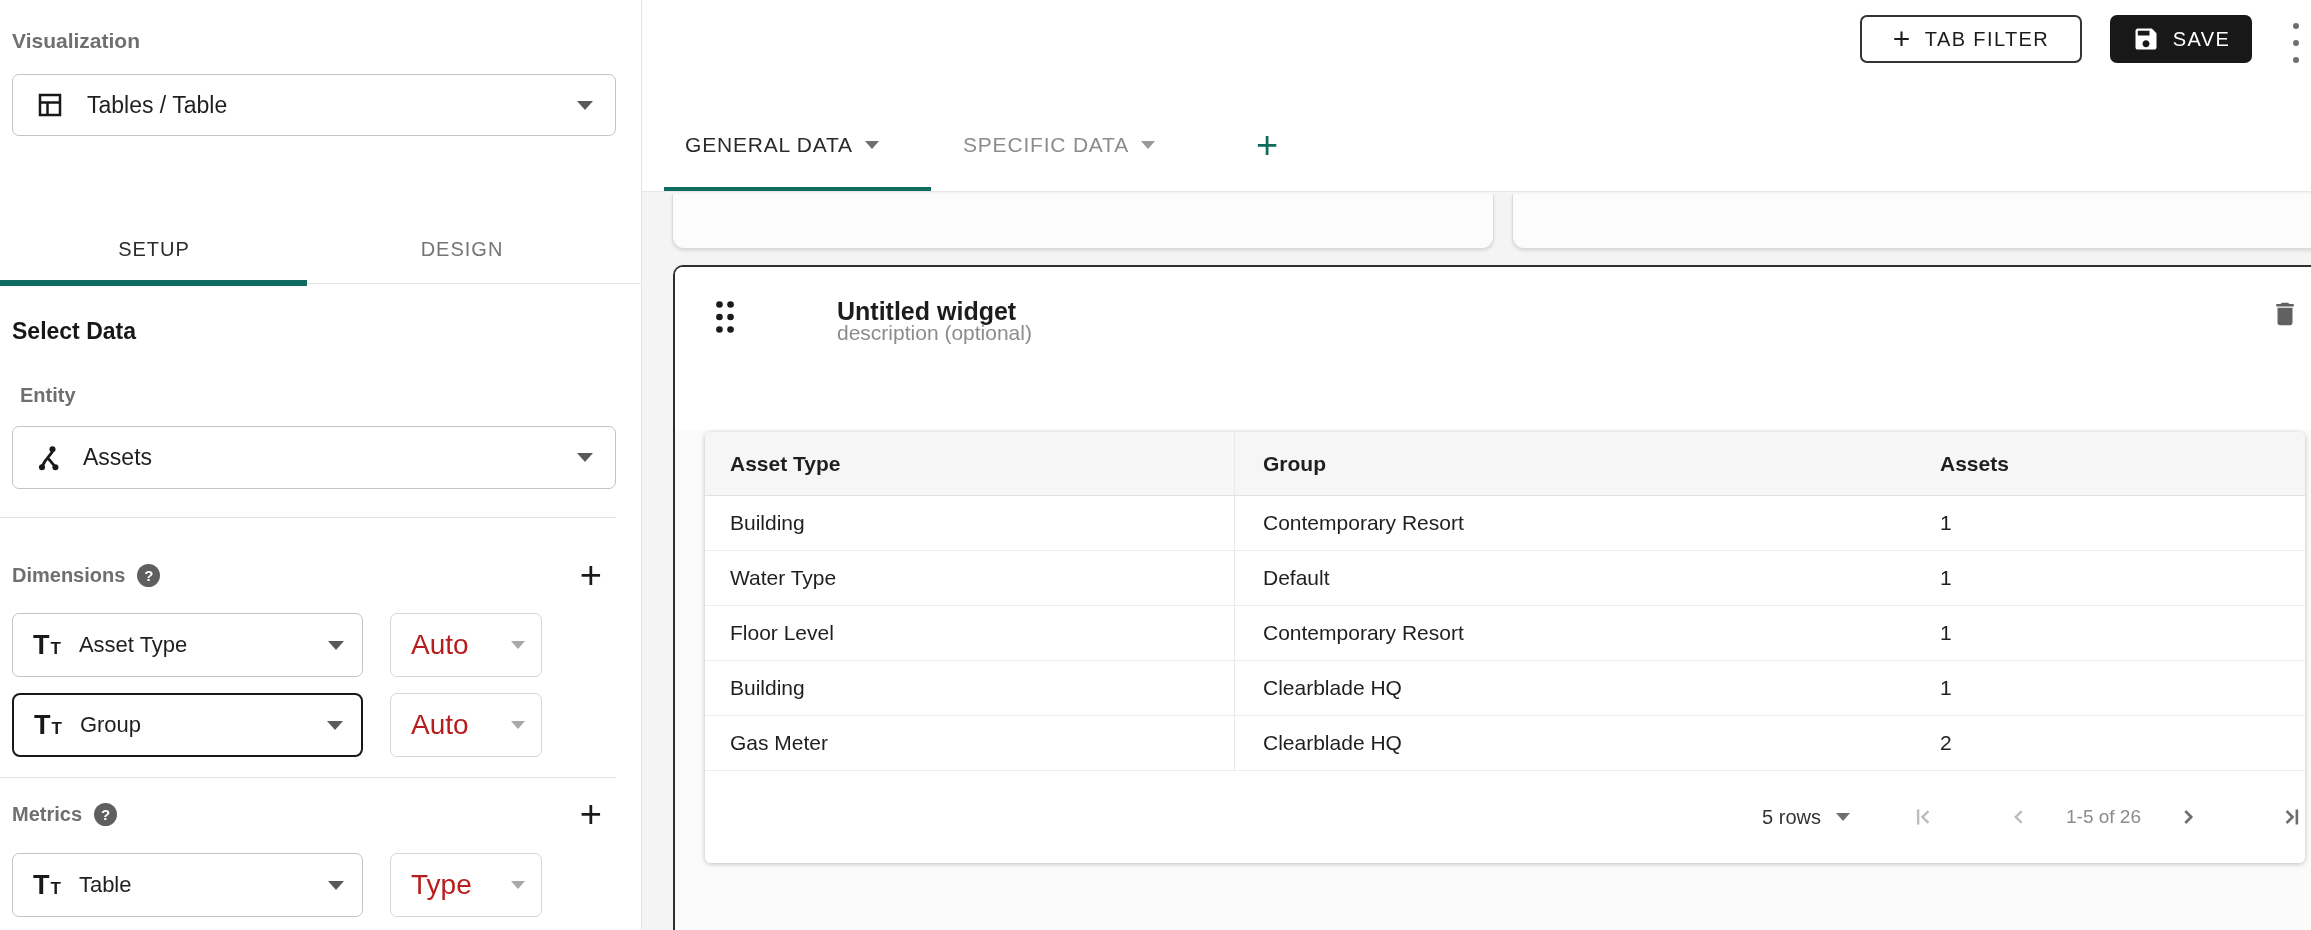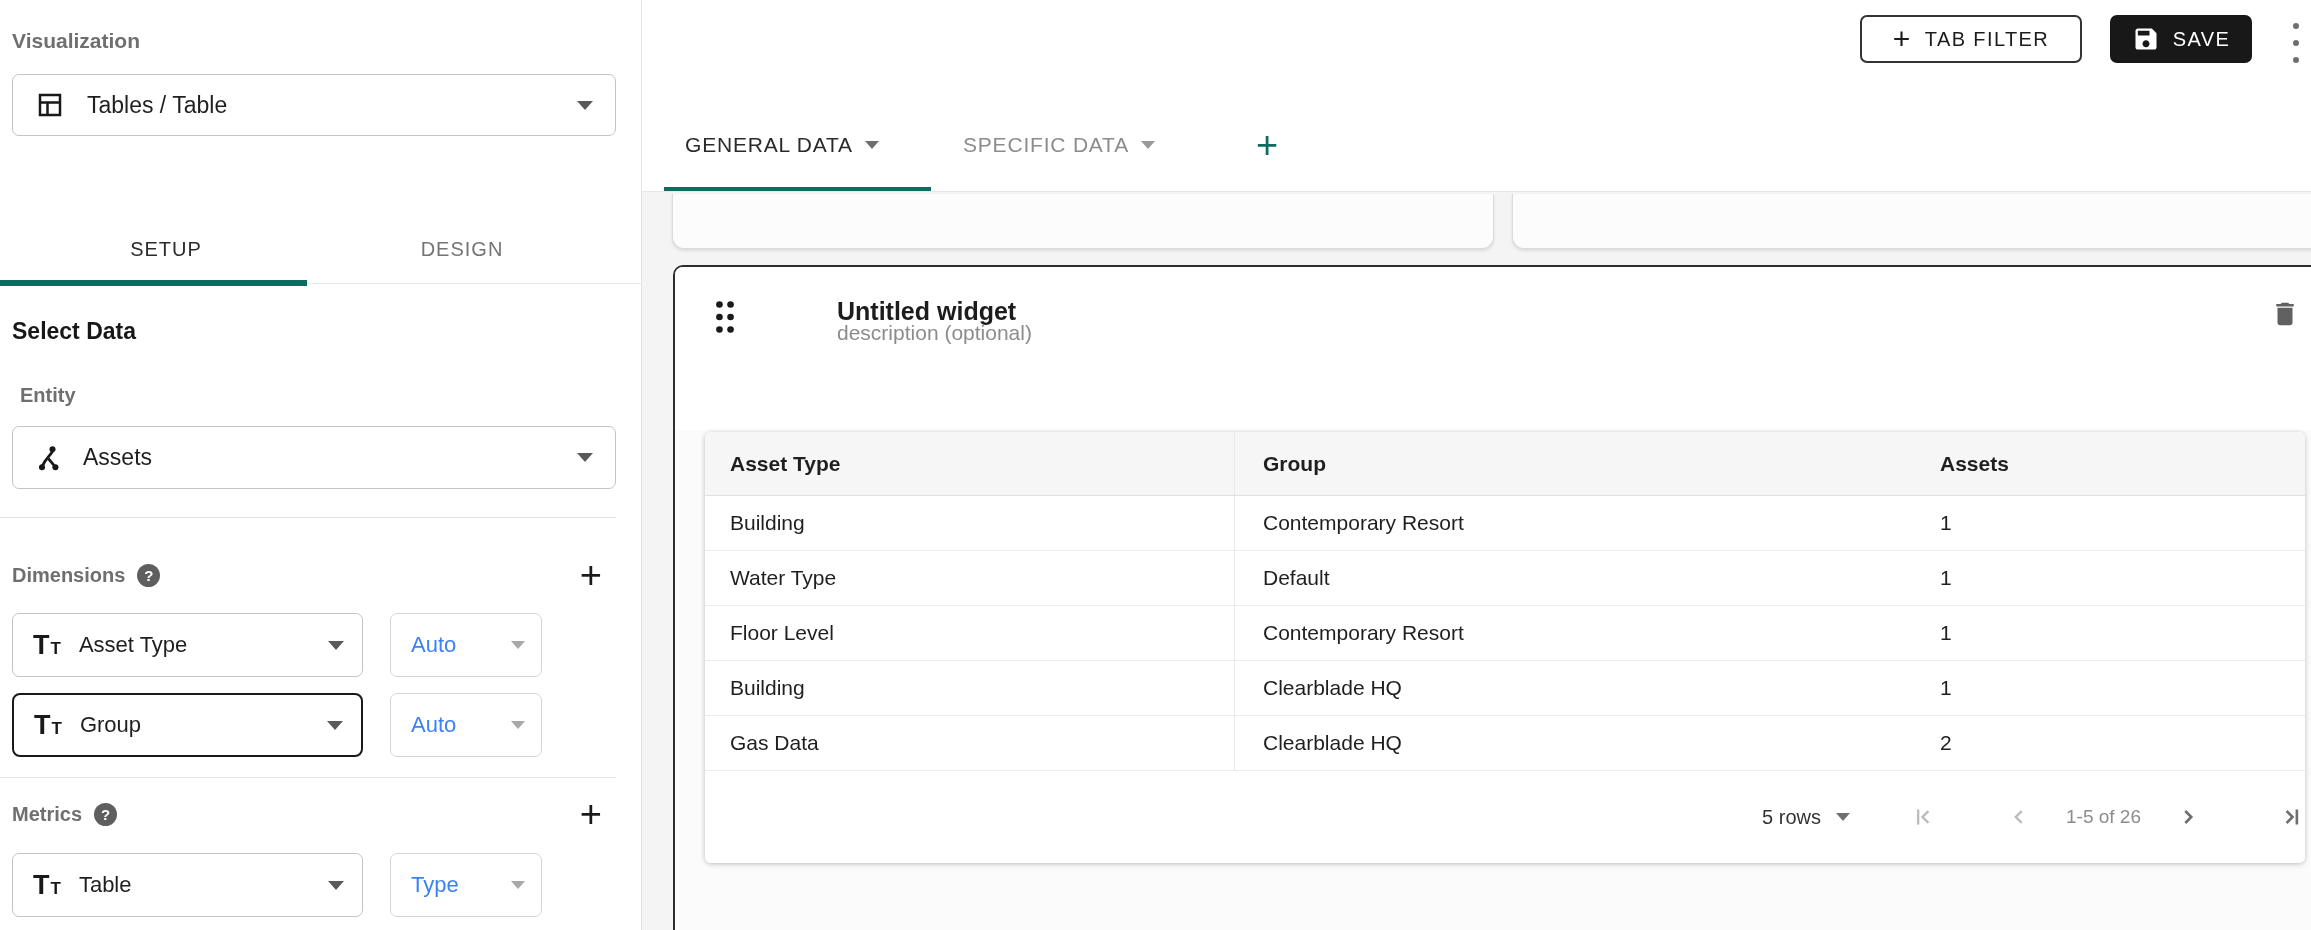--- a/index.html
+++ b/index.html
@@ -20,42 +20,42 @@
   .sidebar{position:absolute;left:0;top:0;width:642px;height:930px;background:#fff;border-right:1px solid var(--border);}
   .viz-label{position:absolute;left:12px;top:29px;font-size:21px;font-weight:700;color:var(--label-gray);text-align:center;}
   .select{display:flex;align-items:center;border:1.5px solid var(--sel-border);border-radius:7px;background:#fff;cursor:pointer;}
   .viz-select{position:absolute;left:12px;top:74px;width:604px;height:62px;padding:0 22px;}
   .viz-select .lbl{font-size:23px;margin-left:22px;}
   .caret{width:0;height:0;border-left:8px solid transparent;border-right:8px solid transparent;border-top:9px solid #5a5a5a;margin-left:auto;}
   .caret.small{border-left-width:7px;border-right-width:7px;border-top-width:8px;}
   .caret.gray{border-top-color:#a8a8a8;}
   .side-tabs{position:absolute;left:0;top:214px;width:642px;height:70px;border-bottom:1px solid #e8e8e8;}
   .side-tab{position:absolute;top:10px;width:308px;text-align:center;font-size:20px;letter-spacing:1px;color:#757575;font-weight:500;padding:14px 0;cursor:pointer;}
-  .side-tab.t0{left:12px;}
+  .side-tab.t0{left:0;}
   .side-tab.t1{left:308px;}
   .side-tab.active{color:#2b2b2b;}
   .side-tab-underline{position:absolute;left:0;bottom:-3px;width:307px;height:6px;background:var(--teal);}
   .select-data{position:absolute;left:12px;top:318px;font-size:23px;font-weight:700;color:#171717;}
   .entity-label{position:absolute;left:20px;top:384px;font-size:20px;font-weight:700;color:var(--label-gray);}
   .entity-select{position:absolute;left:12px;top:426px;width:604px;height:63px;padding:0 22px;}
   .entity-select .lbl{font-size:23px;margin-left:20px;}
   .divider{position:absolute;left:0;width:616px;height:1px;background:var(--border);}
   .d1{top:517px;} .d2{top:777px;}
   .section-head{position:absolute;left:12px;width:604px;height:30px;display:flex;align-items:center;}
   .sh-dims{top:560px;} .sh-mets{top:799px;}
   .section-head .lbl{font-size:20px;font-weight:700;color:var(--label-gray);}
   .help-icon{width:23px;height:23px;border-radius:50%;background:#5f5f5f;color:#fff;font-size:15px;font-weight:700;display:flex;align-items:center;justify-content:center;margin-left:12px;cursor:pointer;}
   .plus-btn{margin-left:auto;font-size:38px;font-weight:300;color:#1a1a1a;line-height:28px;cursor:pointer;padding-right:14px;}
   .control-row{position:absolute;left:12px;width:604px;height:66px;}
   .cr1{top:613px;} .cr2{top:693px;} .cr3{top:853px;}
   .field-select{position:absolute;left:0;top:0;width:351px;height:64px;padding:0 18px 0 20px;}
   .field-select.focused{border:2.5px solid #191919;border-radius:8px;}
   .field-select .lbl{font-size:22px;margin-left:18px;}
   .agg-select{position:absolute;left:378px;top:0;width:152px;height:64px;border-color:#d6d6d6;padding:0 16px 0 20px;}
-  .agg-select .lbl{font-size:22px;color:#3b82f6;}
+  .agg-select .lbl{font-size:28px;color:#b91c1c;}
   .tt-icon{display:flex;align-items:baseline;font-weight:700;color:#191919;}
   .tt-icon .big{font-size:27px;line-height:27px;}
   .tt-icon .sml{font-size:17px;line-height:17px;margin-left:1px;}
   
   .btn-tabfilter{position:absolute;left:1860px;top:15px;width:222px;height:48px;background:#fff;border:2px solid #333;border-radius:7px;display:flex;align-items:center;justify-content:center;gap:13px;font-size:20px;letter-spacing:1.4px;font-weight:500;color:#1c1c1c;cursor:pointer;}
   .btn-tabfilter .plus{font-size:30px;font-weight:300;line-height:20px;}
   .btn-save{position:absolute;left:2110px;top:15px;width:142px;height:48px;background:#181818;border:none;border-radius:7px;display:flex;align-items:center;justify-content:center;gap:13px;font-size:20px;letter-spacing:1.4px;font-weight:500;color:#fff;cursor:pointer;}
   .kebab{position:absolute;left:2289px;top:23px;width:14px;height:40px;display:flex;flex-direction:column;align-items:center;justify-content:space-between;cursor:pointer;}
   .kebab i{width:6px;height:6px;border-radius:50%;background:#6e6e6e;}
   
@@ -272,21 +272,21 @@
         <div class="tcell c0">Floor Level</div>
         <div class="tcell">Contemporary Resort</div>
         <div class="tcell">1</div>
       </div>
       <div class="trow tbody-row">
         <div class="tcell c0">Building</div>
         <div class="tcell">Clearblade HQ</div>
         <div class="tcell">1</div>
       </div>
       <div class="trow tbody-row">
-        <div class="tcell c0">Gas Data</div>
+        <div class="tcell c0">Gas Meter</div>
         <div class="tcell">Clearblade HQ</div>
         <div class="tcell">2</div>
       </div>
 
       <div class="tfoot">
         <div class="rows-select mr64">
           <span>5 rows</span>
           <span class="caret"></span>
         </div>
         <button class="pg-btn mr70">

